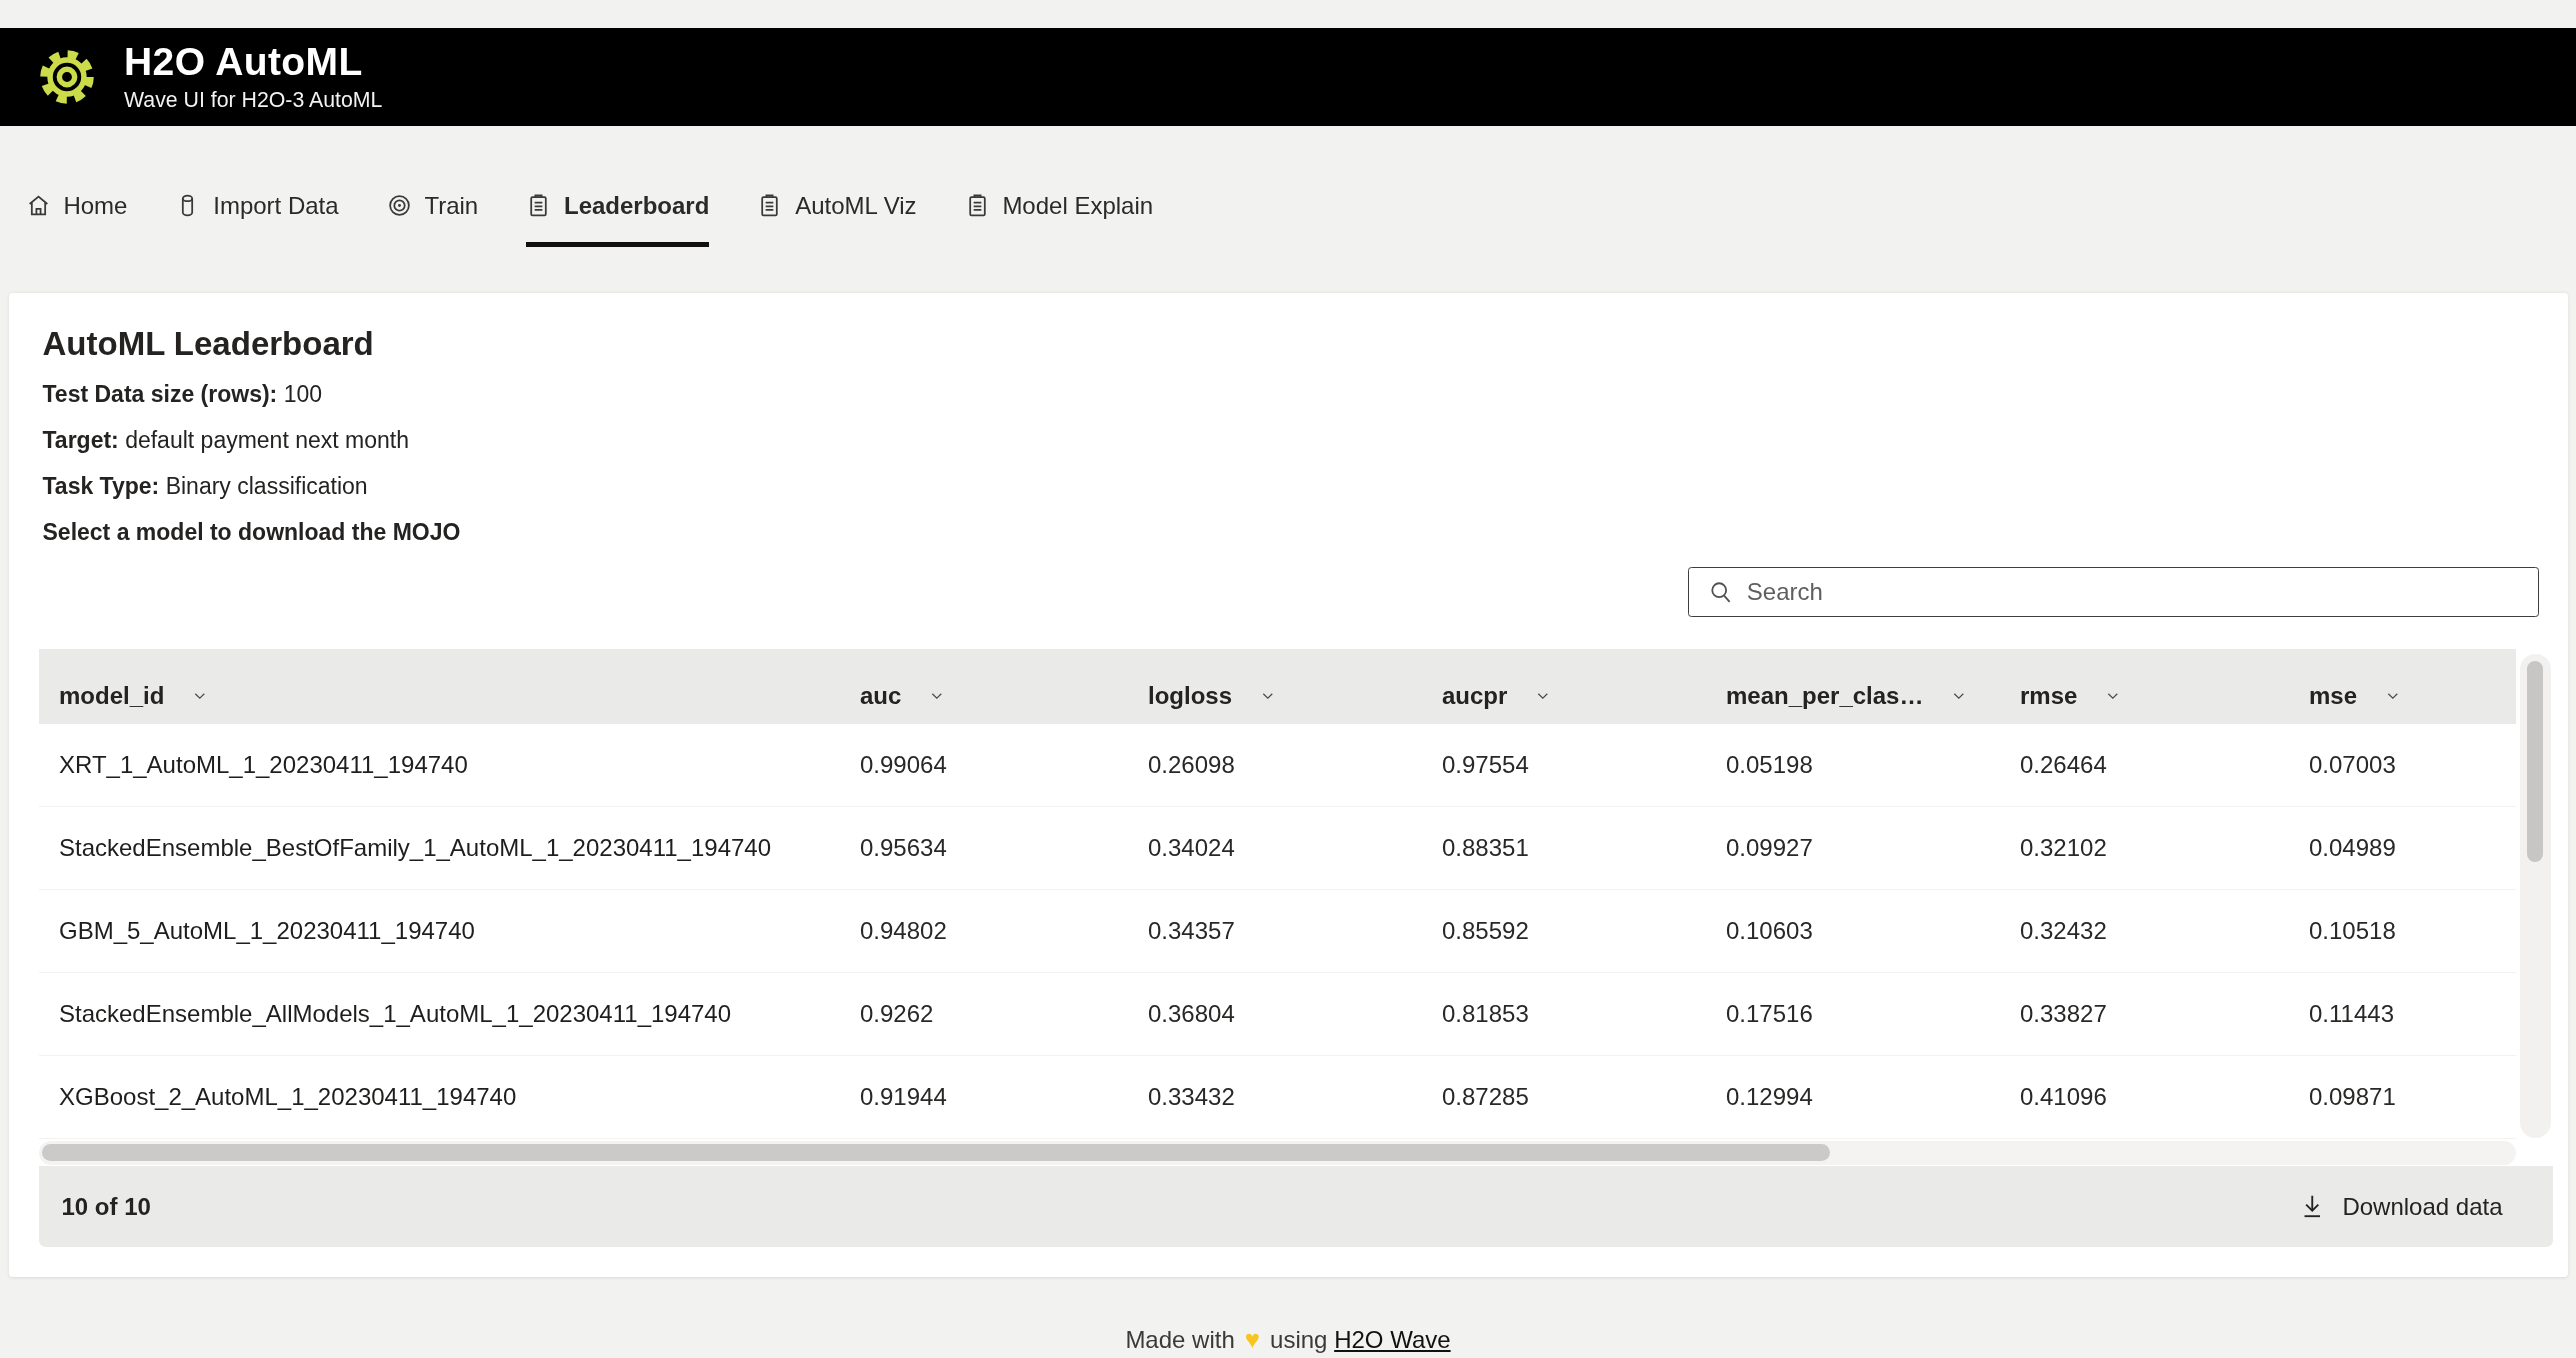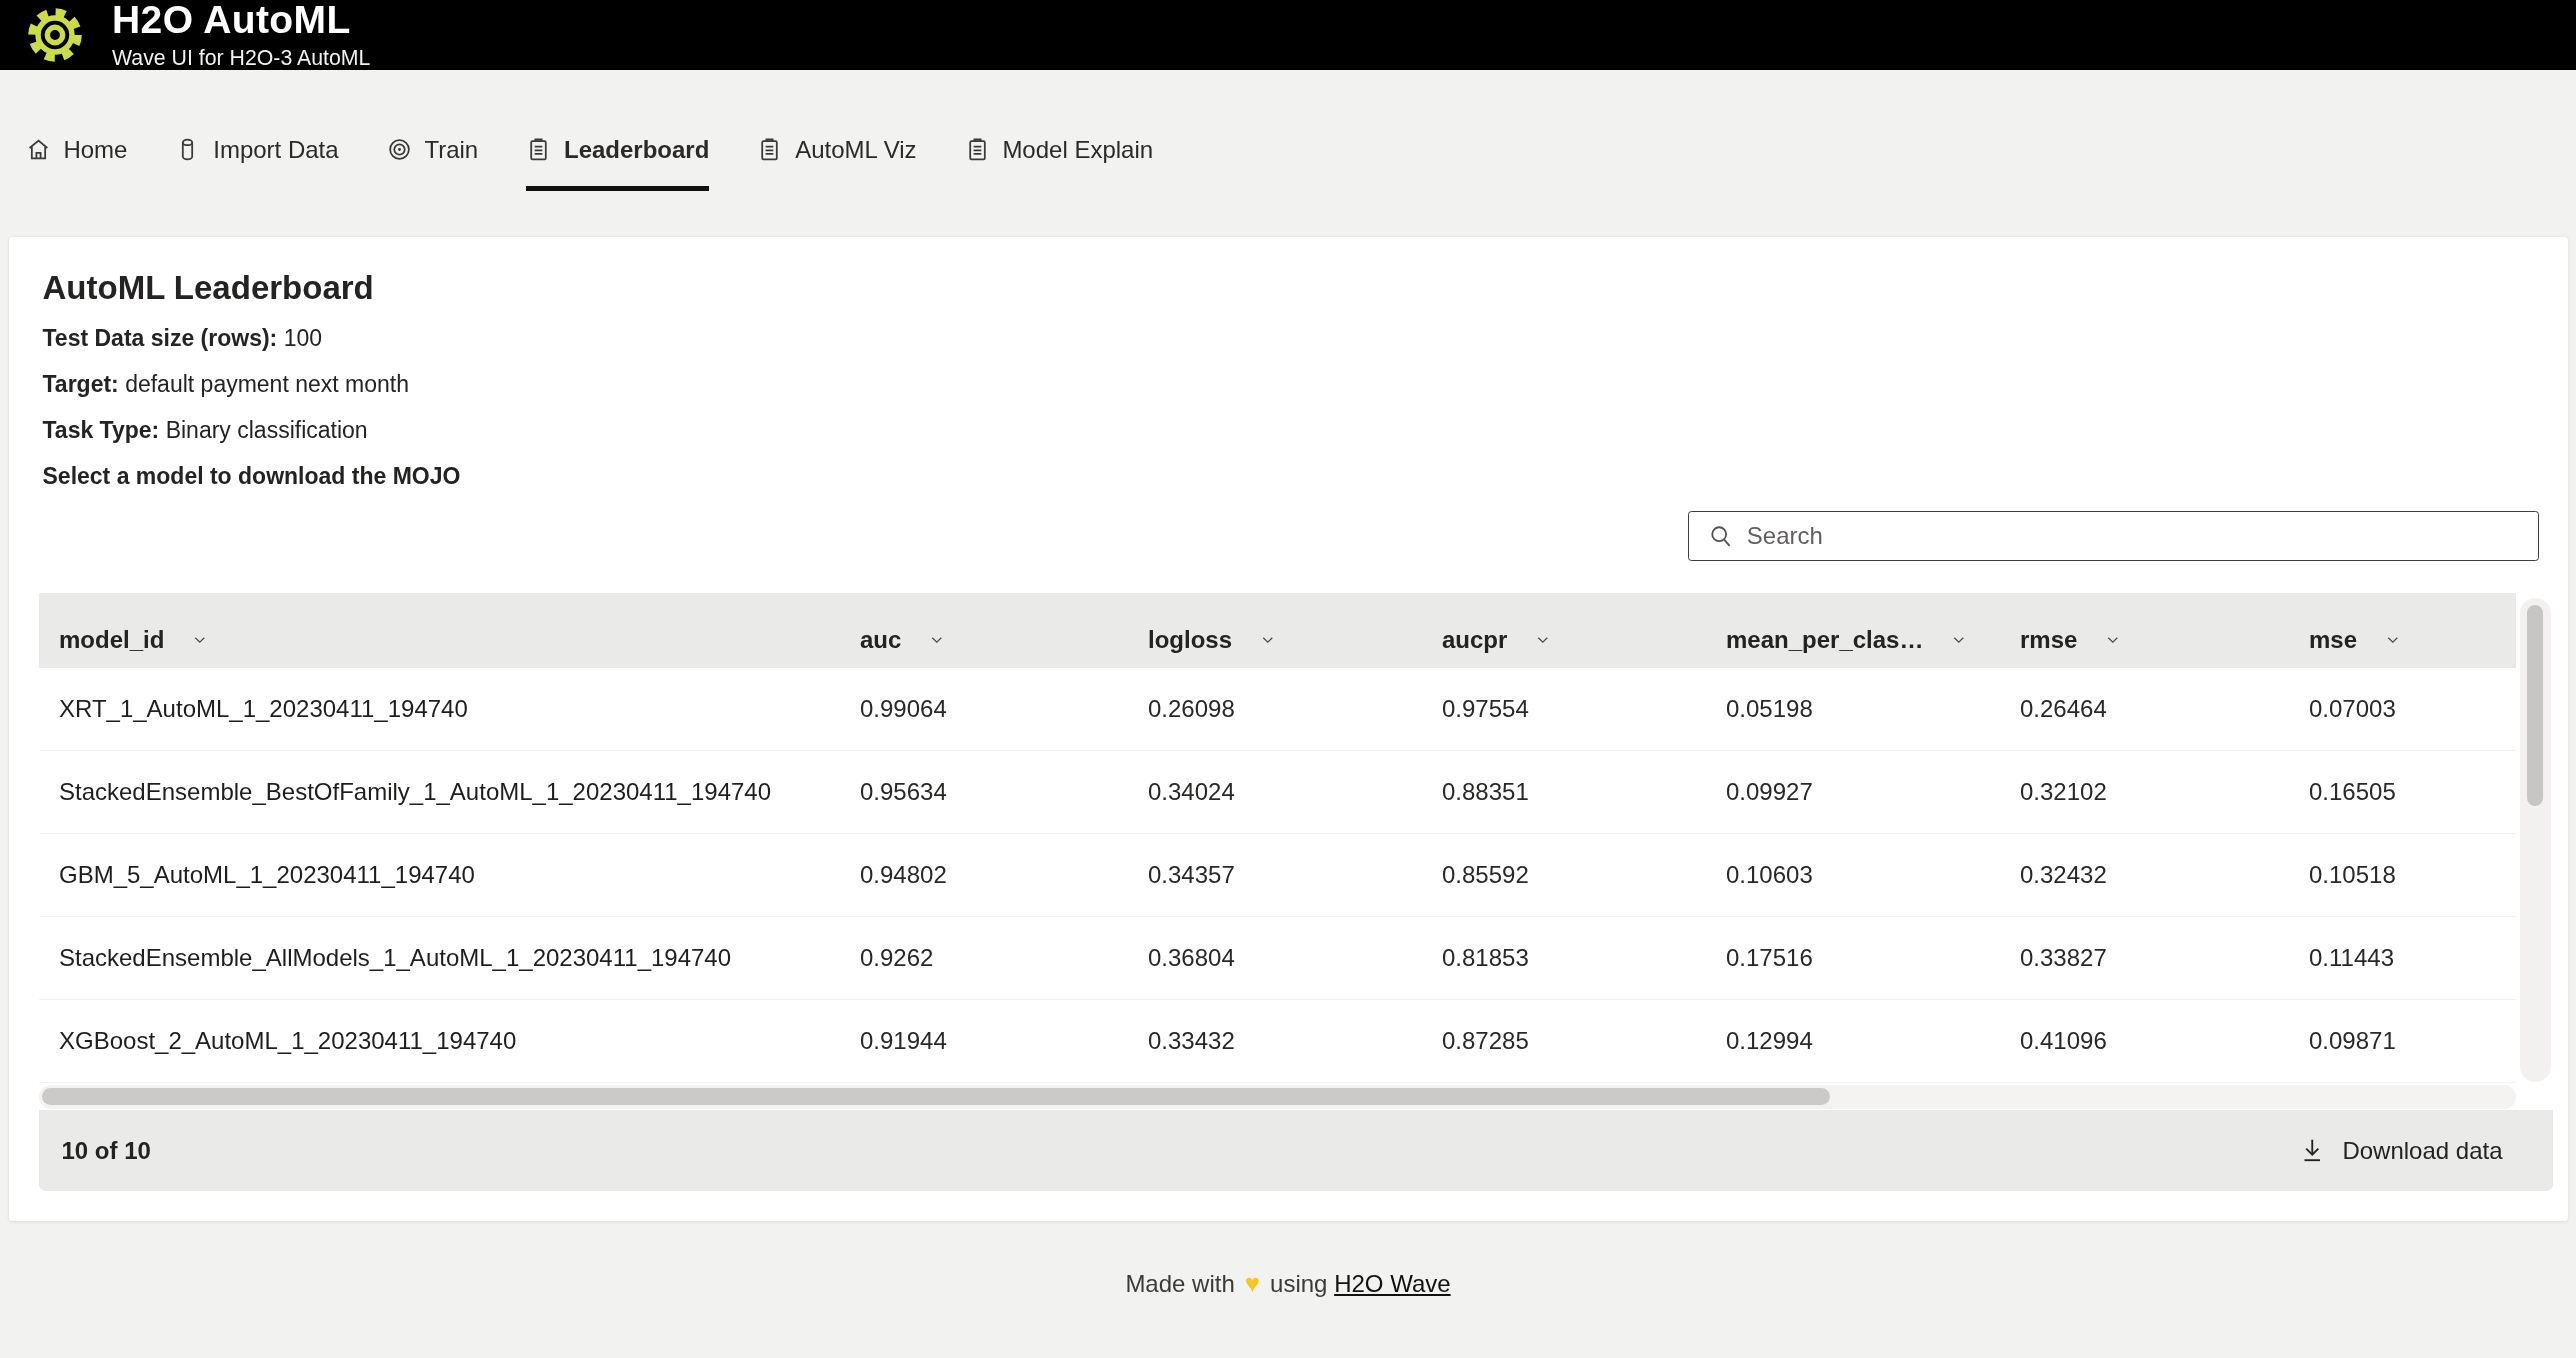--- a/index.html
+++ b/index.html
@@ -5,21 +5,21 @@
   * { margin:0; padding:0; box-sizing:border-box; }
   html,body { width:2576px; height:1359px; }
   body {
     background:#f2f2f1;
     font-family:"Liberation Sans","DejaVu Sans",sans-serif;
     color:#252423;
     overflow:hidden;
   }
 
   
-  .topbar { height:70px; background:#000; display:flex; align-items:center; padding-left:20px; }
+  .topbar { height:98px; background:#000; display:flex; align-items:center; padding-left:32px;margin-top:28px; }
   .logo { width:70px; height:70px; flex:0 0 auto; }
   .brand { margin-left:22px; }
   .brand-title { color:#fff; font-size:39px; font-weight:700; letter-spacing:0.4px; line-height:1.1; }
   .brand-sub { color:#f2f2f2; font-size:21.3px; margin-top:3.4px; }
 
   
   .navbar { height:130px; display:flex; align-items:center; padding:29px 24px 0 25.6px; }
   .nav-left { display:flex; align-items:flex-end; gap:48px; }
   .nav-item { position:relative; display:inline-flex; align-items:center; gap:12.8px; font-size:24px; color:#2b2a29; cursor:pointer; height:39px; }
   .nav-item svg { width:25px; height:25px; stroke:#3b3a39; }
@@ -222,21 +222,21 @@
     <div class="td">0.26464</div>
     <div class="td">0.07003</div>
   </div>
           <div class="trow">
     <div class="td model">StackedEnsemble_BestOfFamily_1_AutoML_1_20230411_194740</div>
     <div class="td">0.95634</div>
     <div class="td">0.34024</div>
     <div class="td">0.88351</div>
     <div class="td">0.09927</div>
     <div class="td">0.32102</div>
-    <div class="td">0.16505</div>
+    <div class="td">0.04989</div>
   </div>
           <div class="trow">
     <div class="td model">GBM_5_AutoML_1_20230411_194740</div>
     <div class="td">0.94802</div>
     <div class="td">0.34357</div>
     <div class="td">0.85592</div>
     <div class="td">0.10603</div>
     <div class="td">0.32432</div>
     <div class="td">0.10518</div>
   </div>

